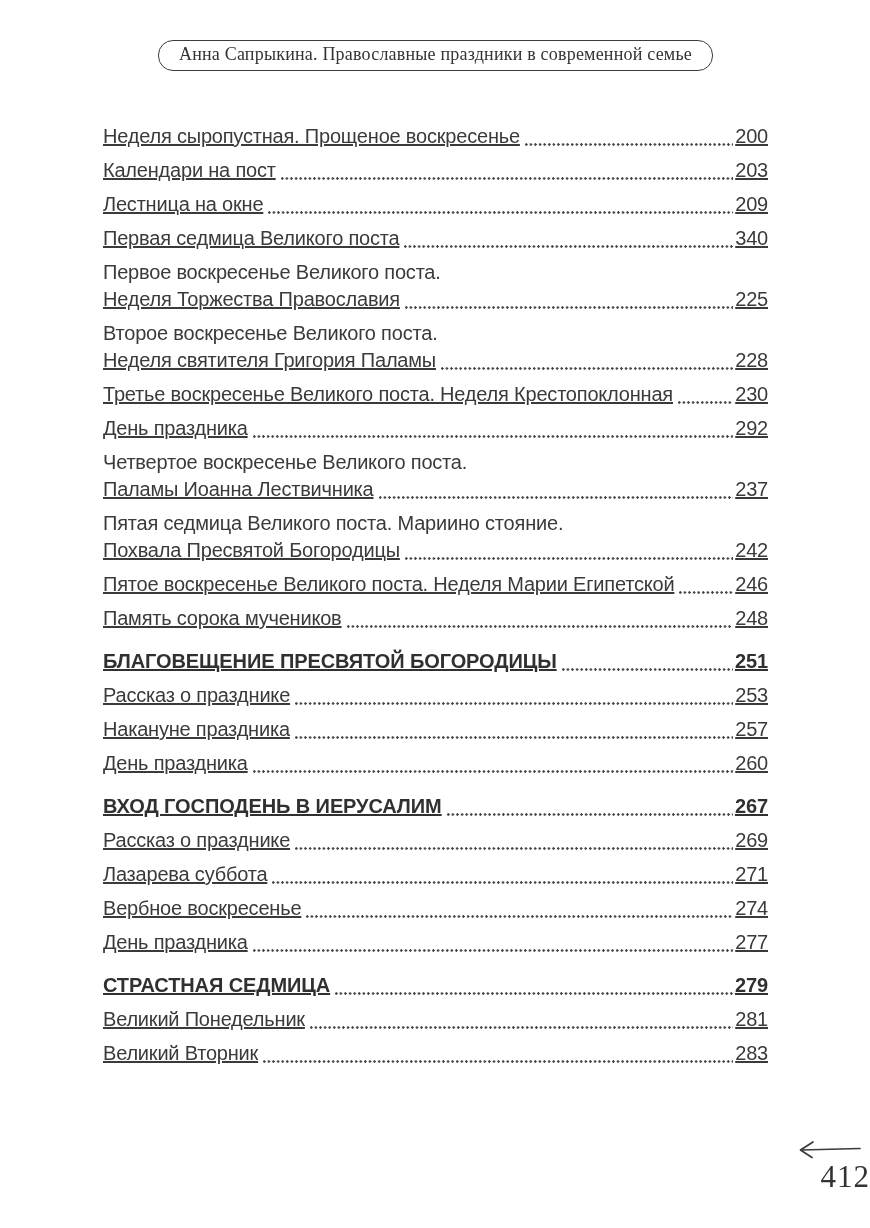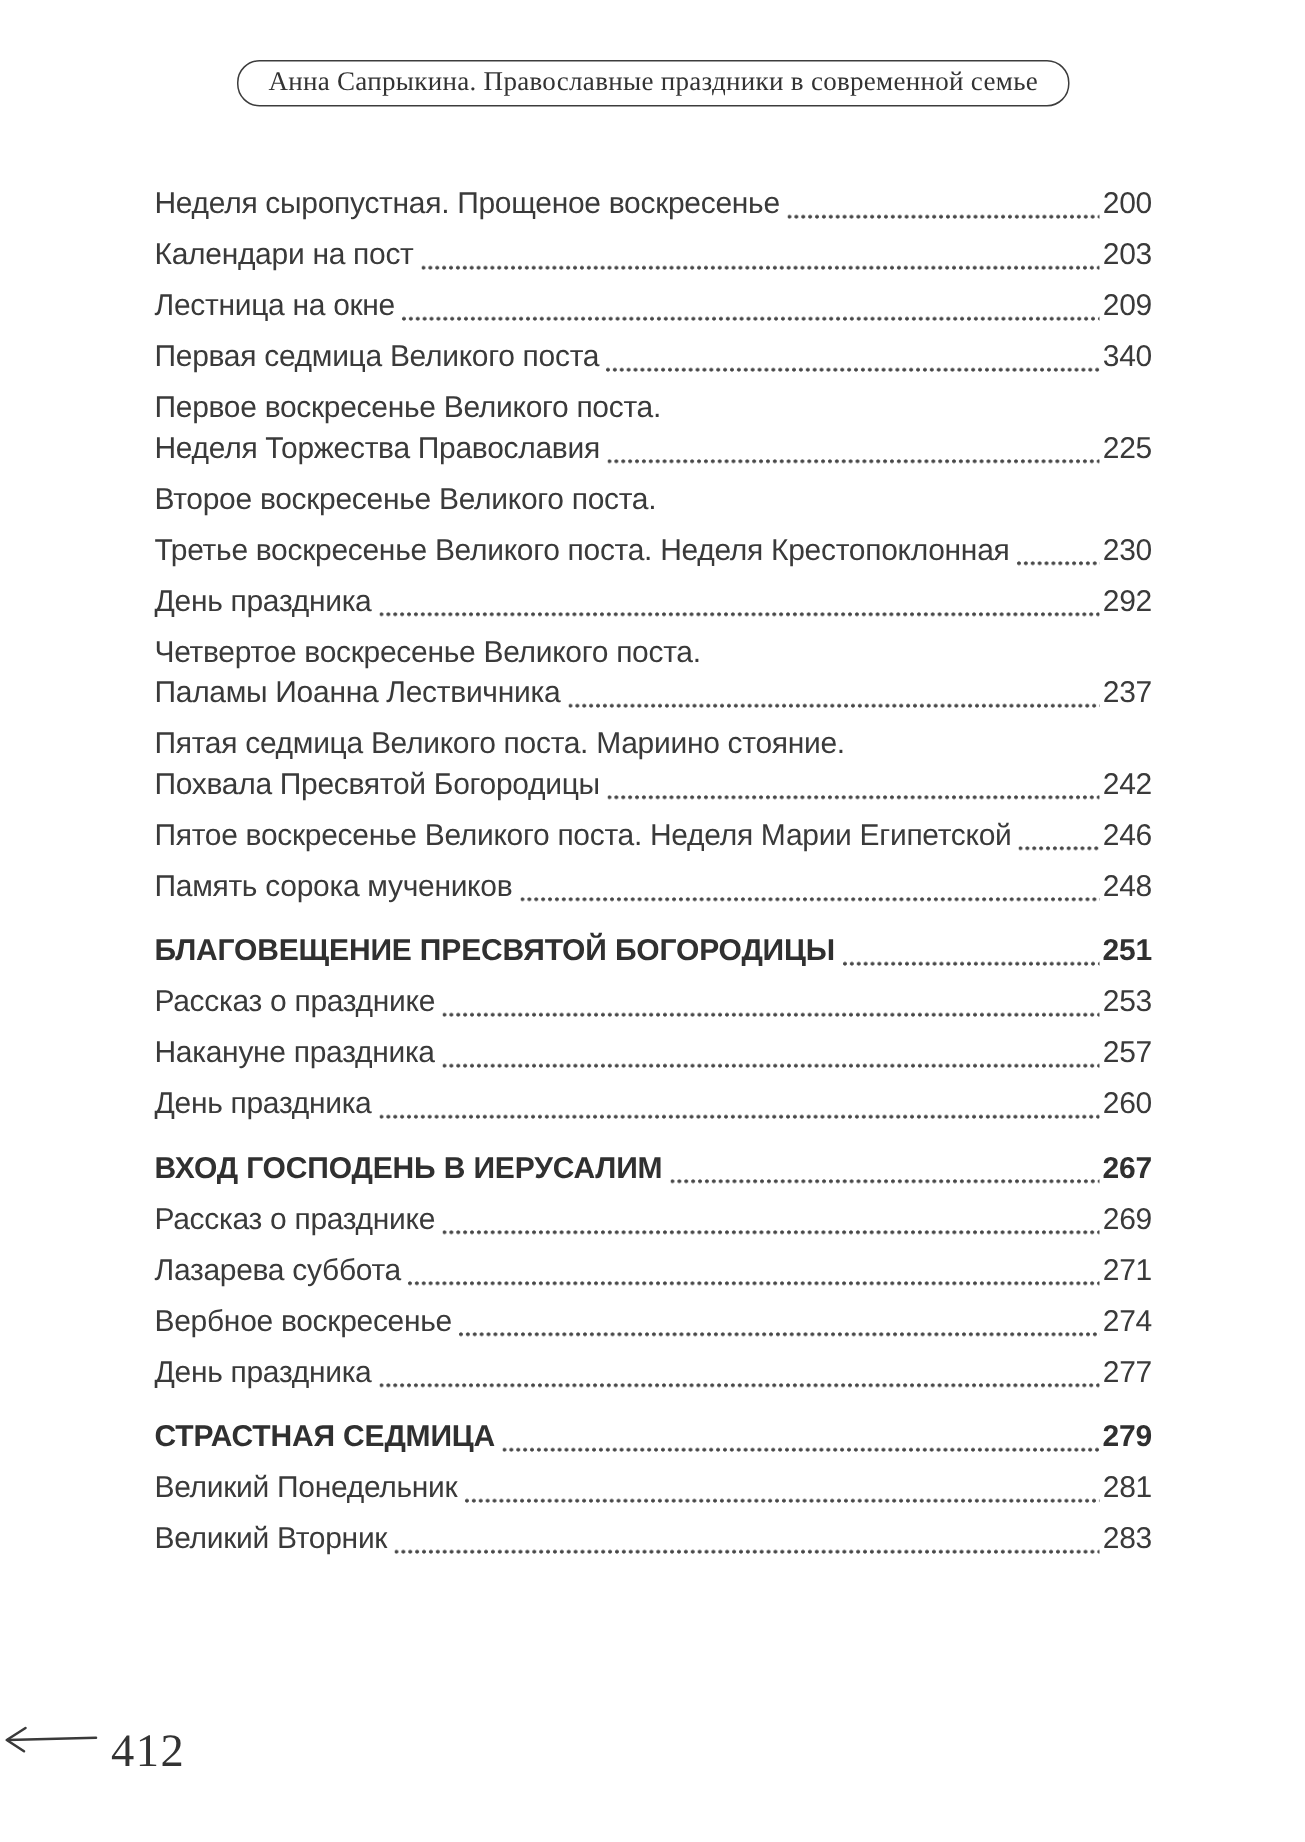--- a/index.html
+++ b/index.html
@@ -29,21 +29,21 @@
   }
   
   .toc { margin-top: 52px; }
   .entry {
     font-size: 20px;
     line-height: 27px;
     letter-spacing: -0.2px;
     margin-bottom: 7px;
   }
   .entry .wrap-line { white-space: nowrap; }
-  .entry .row { display: flex; align-items: center; }
+  .entry .row { display: flex; align-items: center; text-decoration: underline; }
   .entry .label { white-space: nowrap; }
   .entry .leader { flex: 1 1 auto; position: relative; min-width: 14px; align-self: stretch; }
   .entry .leader::after {
     content: "";
     position: absolute;
     left: 5px; right: 2px; bottom: 4px;
     height: 3px;
     background-image: radial-gradient(circle at 1.3px 1.5px, #474747 1.05px, transparent 1.45px);
     background-size: 4.6px 3px;
     background-repeat: repeat-x;
@@ -51,24 +51,24 @@
   .entry .pageref { white-space: nowrap; }
   .entry.heading {
     font-weight: bold;
     margin-top: 16px;
     color: #303030;
     letter-spacing: -0.1px;
   }
   
   .footer {
     position: absolute;
-    left: 0; right: 0; bottom: 44px;
+    left: 0; right: 0; bottom: 34px;
     display: flex;
-    flex-direction: row;
-    align-items: flex-start;
+    flex-direction: column;
+    align-items: flex-end;
   }
   .arrow-svg { display: block; margin-right: 8px; }
   .folio {
     font-family: "Liberation Serif", serif;
     font-size: 31px;
     letter-spacing: 1px;
     color: #333333;
     margin-top: 0px;
     line-height: 34px;
   }
@@ -116,20 +116,25 @@
       <div class="entry">
         <div class="wrap-line">Первое воскресенье Великого поста.</div>
         <div class="row">
           <span class="label">Неделя Торжества Православия</span>
           <span class="leader"></span>
           <span class="pageref">225</span>
         </div>
       </div>
       <div class="entry">
         <div class="wrap-line">Второе воскресенье Великого поста.</div>
+        <div class="row">
+          <span class="label">Неделя святителя Григория Паламы</span>
+          <span class="leader"></span>
+          <span class="pageref">228</span>
+        </div>
       </div>
       <div class="entry">
         <div class="row">
           <span class="label">Третье воскресенье Великого поста. Неделя Крестопоклонная</span>
           <span class="leader"></span>
           <span class="pageref">230</span>
         </div>
       </div>
       <div class="entry">
         <div class="row">

